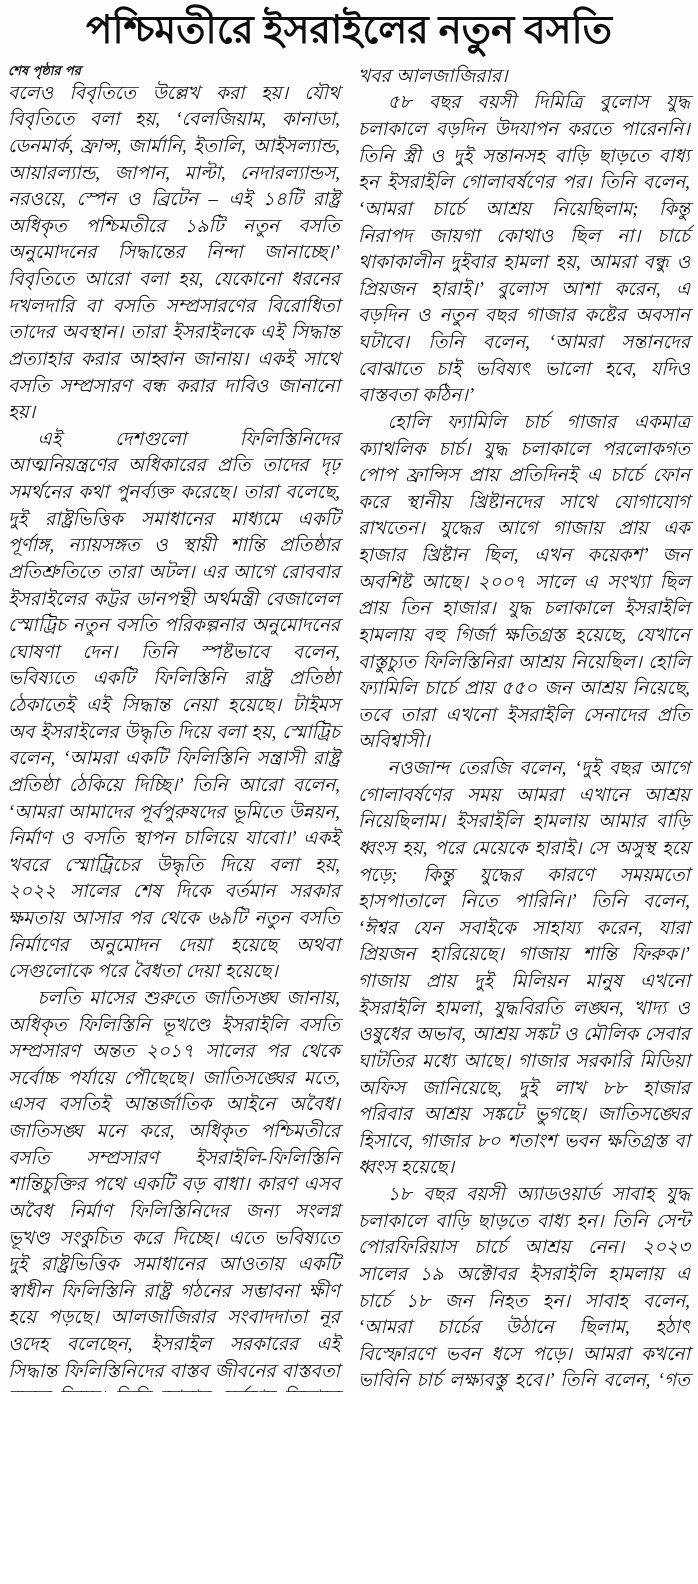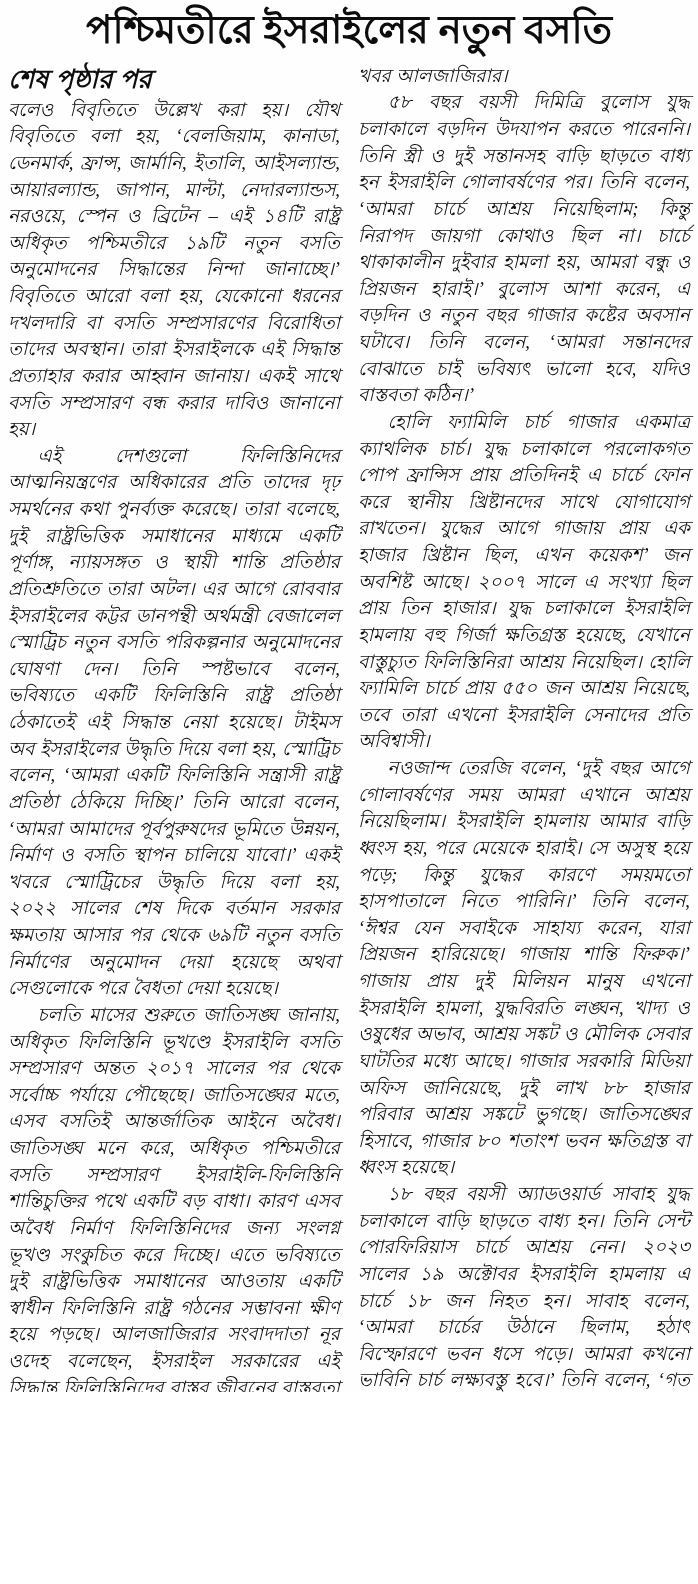--- a/index.html
+++ b/index.html
@@ -42,21 +42,21 @@
     text-align: justify;
     word-spacing: 1px;
     font-style: italic;
   }
   .para.indent {
     text-indent: 1.6em;
   }
   .para.continuation {
     font-weight: bold;
     font-style: italic;
-    font-size: 26px;
+    font-size: 13px;
     text-align: left;
     text-indent: 0;
     line-height: 1.3;
   }
 </style>
 </head>
 <body>
 
 <div class="page">
   <h1 class="headline">পশ্চিমতীরে ইসরাইলের নতুন বসতি</h1>

